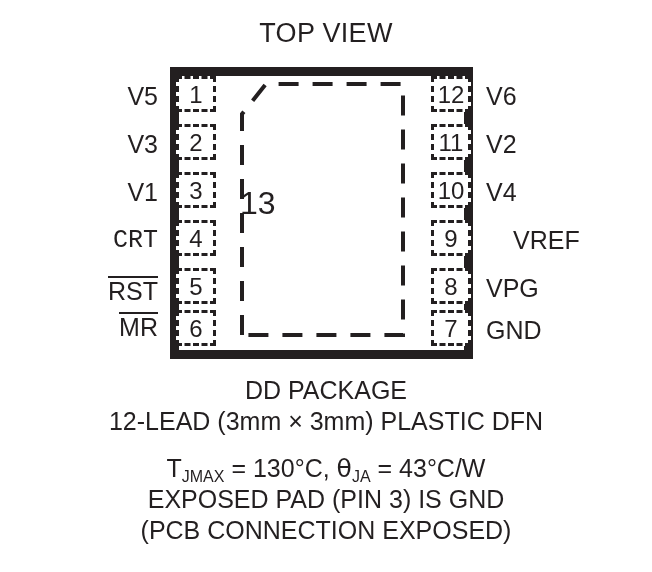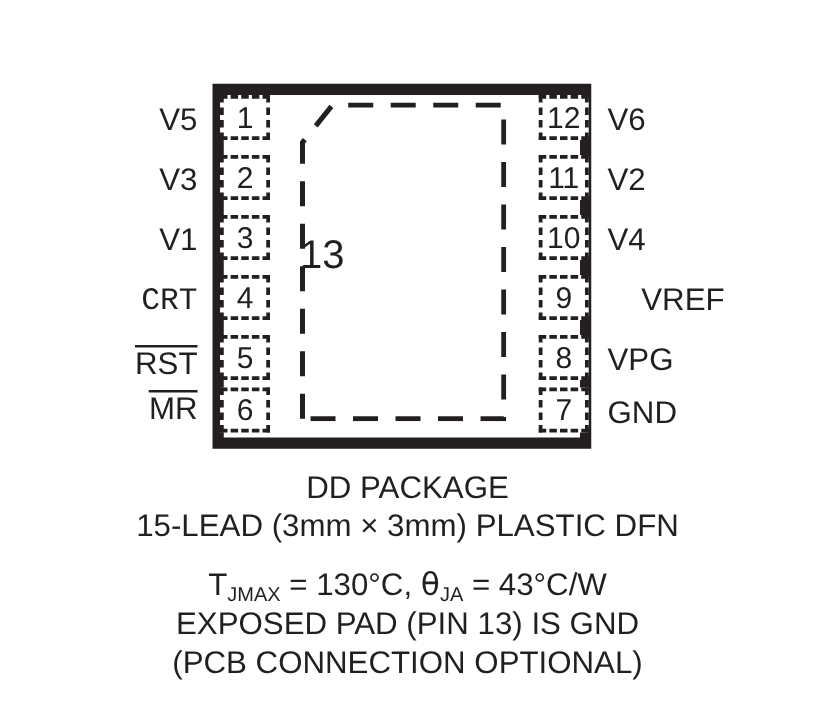--- a/index.html
+++ b/index.html
@@ -122,20 +122,21 @@
     position: relative;
     top: 5px;
   }
   .theta { font-family: "DejaVu Sans", sans-serif; }
 </style>
 </head>
 <body>
 
 <div id="diagram">
 
+  <div class="title">TOP VIEW</div>
 
   <div class="pkg-body"></div>
 
   <div class="exposed-pad-wrap">
     <svg width="165" height="255" viewBox="0 0 165 255">
       <path d="M 2 253 L 2 32 L 26 2 L 163 2 L 163 253 Z" fill="none" stroke="#231f20" stroke-width="4" stroke-dasharray="20 14" stroke-linecap="butt"></path>
     </svg>
   </div>
   <div class="pad-label">13</div>
 
@@ -161,20 +162,20 @@
   <div class="pin-name left" style="top:312px;"><span class="ovl">MR</span></div>
 
   <div class="pin-name right" style="top:84px;">V6</div>
   <div class="pin-name right" style="top:132px;">V2</div>
   <div class="pin-name right" style="top:180px;">V4</div>
   <div class="pin-name right" style="top:228px;margin-left:27px;">VREF</div>
   <div class="pin-name right" style="top:276px;">VPG</div>
   <div class="pin-name right" style="top:318px;">GND</div>
 
   <div class="caption cap1">DD PACKAGE</div>
-  <div class="caption cap2">15-LEAD (3mm × 3mm) PLASTIC DFN</div>
+  <div class="caption cap2">12-LEAD (3mm × 3mm) PLASTIC DFN</div>
 
   <div class="caption cap3"><span>T</span><span class="sub">JMAX</span><span> = 130°C, </span><span class="theta">θ</span><span class="sub">JA</span><span> = 43°C/W</span></div>
 
-  <div class="caption cap4">EXPOSED PAD (PIN 13) IS GND</div>
-  <div class="caption cap5">(PCB CONNECTION OPTIONAL)</div>
+  <div class="caption cap4">EXPOSED PAD (PIN 3) IS GND</div>
+  <div class="caption cap5">(PCB CONNECTION EXPOSED)</div>
 
 </div>
 
 </body></html>

